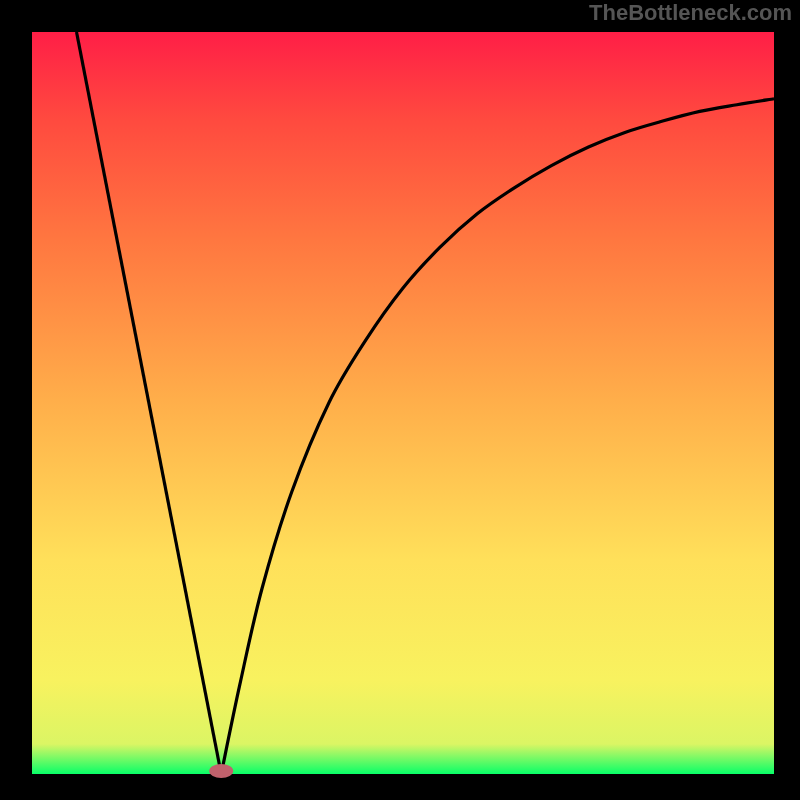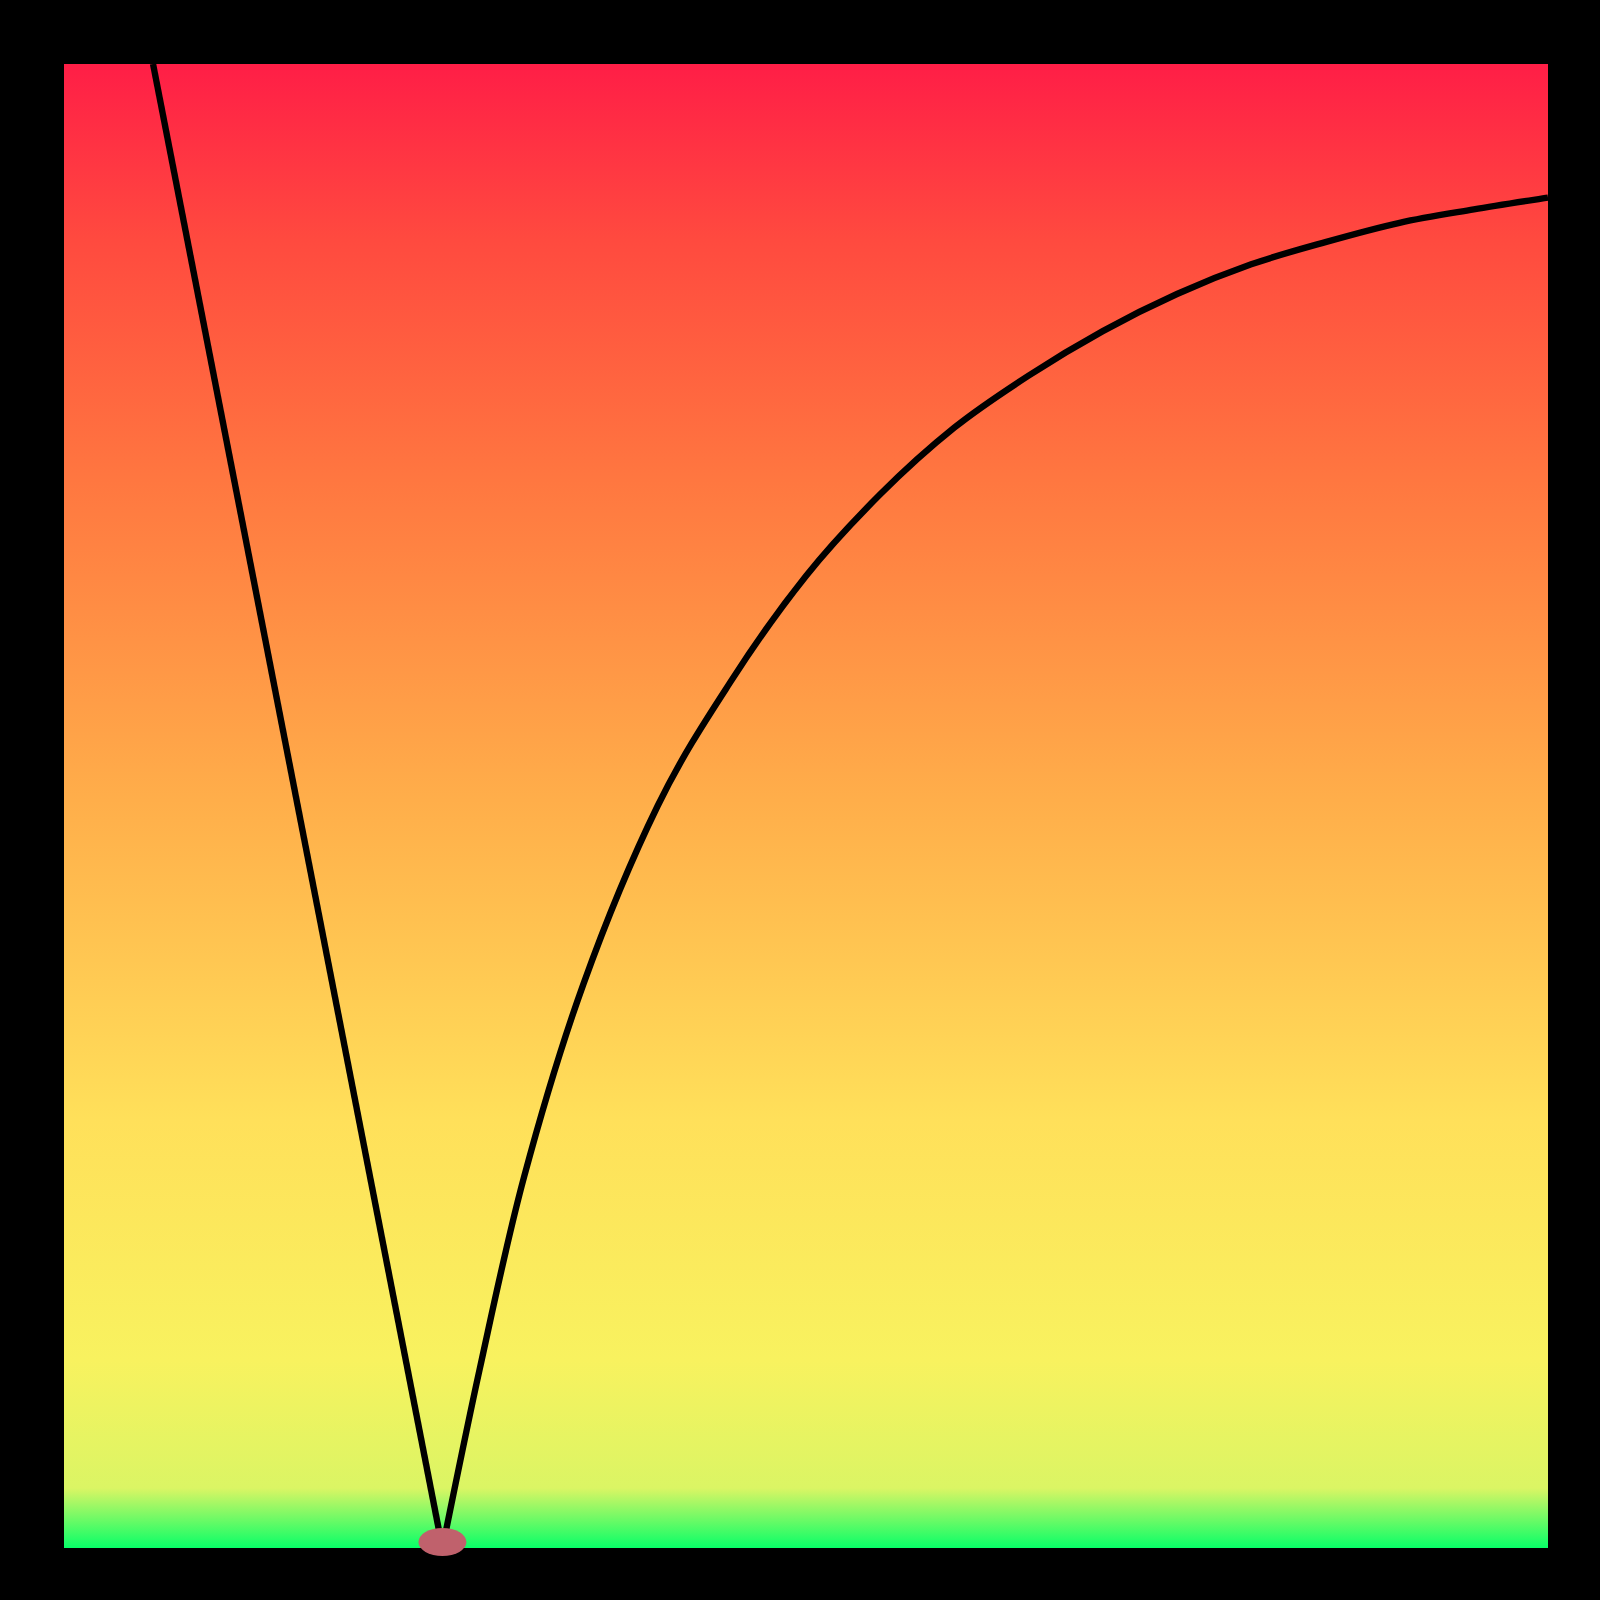--- a/index.html
+++ b/index.html
@@ -52,13 +52,14 @@
   <rect x="0" y="0" width="800" height="800" fill="#000000"></rect>
 
   <rect x="32" y="32" width="742" height="742" fill="url(#bg-grad)"></rect>
 
   <path id="left-line" stroke="#000" stroke-width="3.2" fill="none" d="M 76.52 32 L 221.21 774"></path>
   <path id="right-curve" stroke="#000" stroke-width="3.2" fill="none" d="M 221.21 774 C 224.30166666666668 759.16 232.95833333333337 715.8766666666667 239.76000000000002 684.96 C 246.56166666666667 654.0433333333334 253.36333333333332 620.6533333333333 262.02 588.5 C 270.6766666666666 556.3466666666667 280.57 522.9566666666667 291.7 492.04 C 302.83 461.12333333333333 316.43333333333334 428.3516666666667 328.8 403 C 341.1666666666667 377.6483333333333 353.53333333333336 359.09833333333336 365.90000000000003 339.93 C 378.2666666666667 320.76166666666666 390.6333333333333 303.4483333333333 403 287.99 C 415.3666666666667 272.5316666666667 427.73333333333335 259.5466666666667 440.1 247.18000000000004 C 452.4666666666667 234.81333333333336 464.8333333333333 223.68333333333334 477.2 213.79 C 489.56666666666666 203.89666666666665 501.9333333333333 195.8583333333333 514.3 187.81999999999996 C 526.6666666666666 179.78166666666664 539.0333333333333 172.36166666666668 551.4 165.56000000000003 C 563.7666666666667 158.75833333333338 576.1333333333333 152.57500000000002 588.5 147.01000000000002 C 600.8666666666667 141.44500000000002 613.2333333333333 136.49833333333336 625.6 132.17000000000002 C 637.9666666666667 127.84166666666668 650.3333333333333 124.50266666666667 662.6999999999999 121.03999999999999 C 675.0666666666666 117.57733333333331 687.4333333333334 114.11466666666666 699.8000000000001 111.39399999999999 C 712.1666666666667 108.67333333333332 724.5333333333333 106.81833333333331 736.9 104.71599999999998 C 749.2666666666667 102.61366666666665 767.8166666666666 99.76933333333331 774 98.77999999999997"></path>
 
   <ellipse id="marker" rx="12" ry="7" fill="#c0616c" cx="221.21" cy="771"></ellipse>
 </svg>
 
+<div class="watermark">TheBottleneck.com</div>
 </div>
 
 </body></html>

